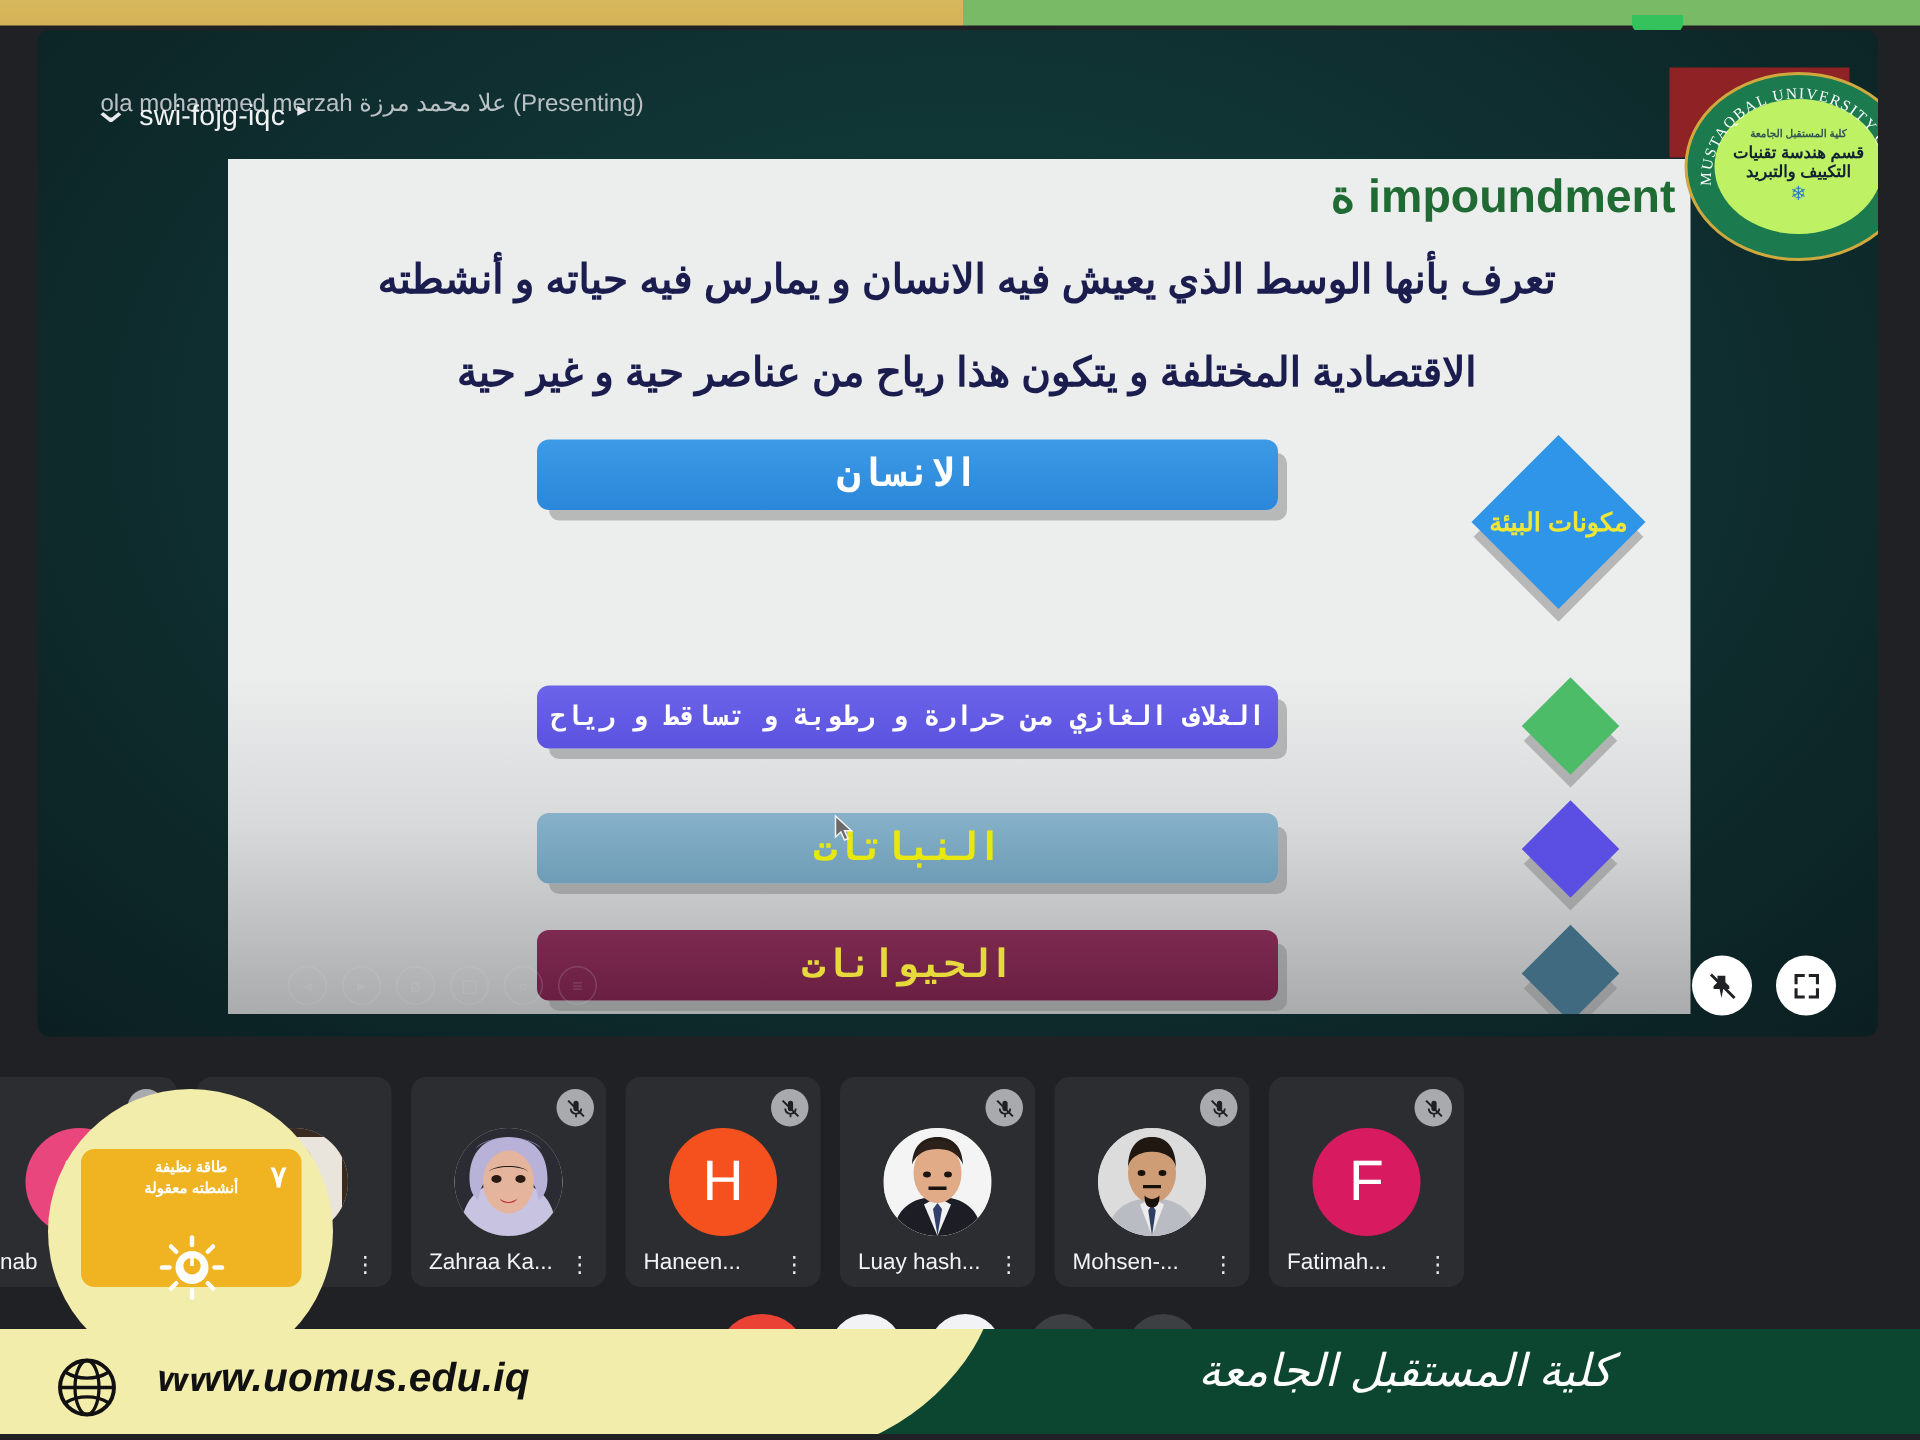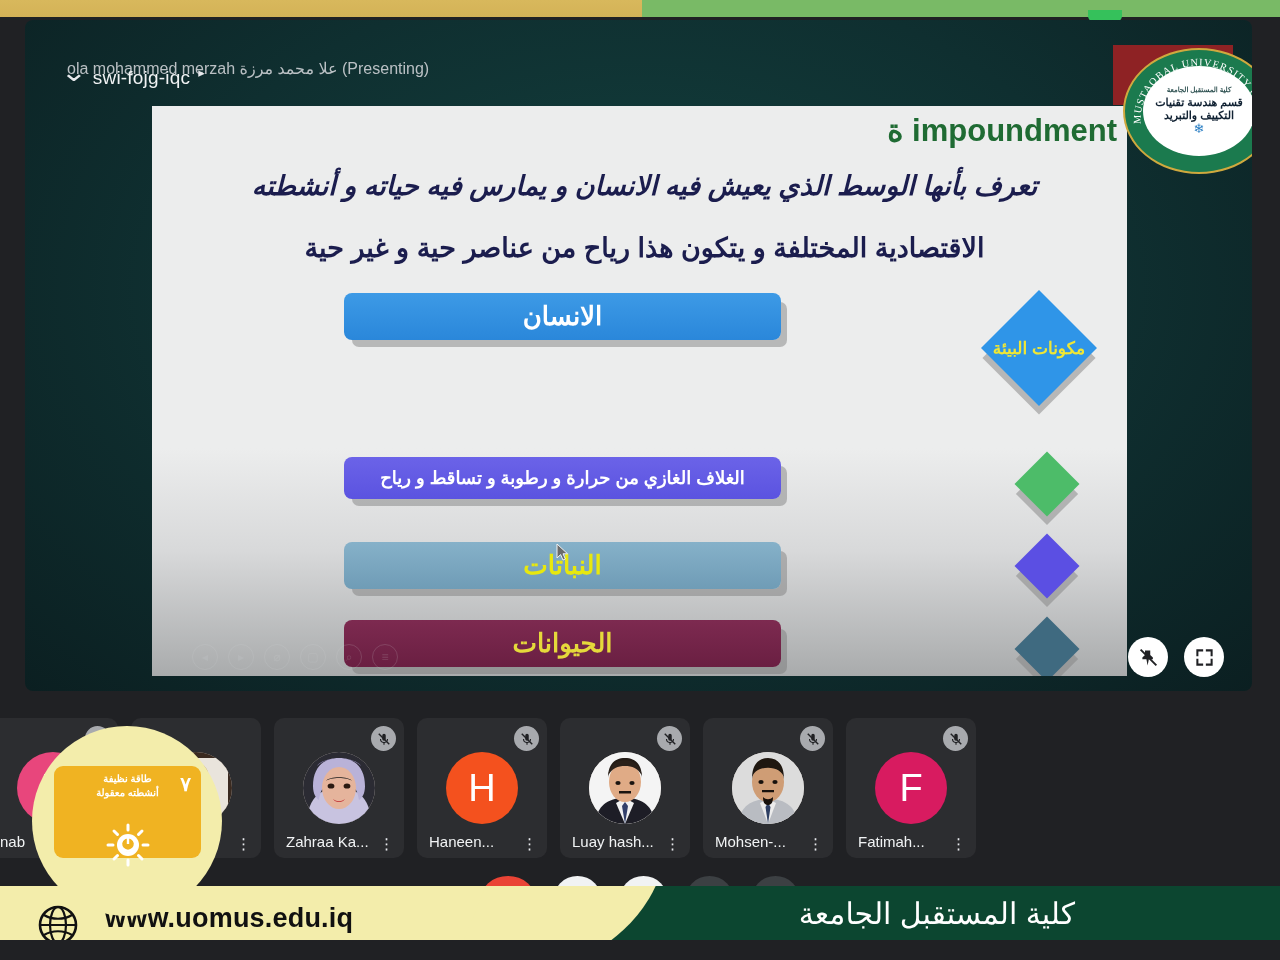--- a/index.html
+++ b/index.html
@@ -39,27 +39,27 @@
   .slide { position: absolute; left: 127px; top: 86px; width: 975px; height: 570px;
       background: linear-gradient(180deg, #eceded 0%, #eceded 60%, #d8d9da 78%, #a9abac 100%);
       overflow: hidden; }
   .slide-title { position: absolute; right: 10px; top: 6px; width: 430px; text-align: right;
       color: #1f6b33; font-size: 31px; font-weight: bold; white-space: nowrap;
       direction: rtl; }
 
   .slide-para { position: absolute; left: 30px; right: 20px; text-align: center;
       direction: rtl; color: #1b1d4e; font-weight: bold; font-size: 27px; line-height: 1.25;
       white-space: nowrap; }
-  .p1 { top: 64px; font-style: italic; }
+  .p1 { top: 64px; }
   .p2 { top: 126px; }
 
-  .bar { position: absolute; left: 192px; width: 437px; height: 47px; border-radius: 8px;
+  .bar { position: absolute; left: 206px; width: 494px; height: 47px; border-radius: 8px;
       display: flex; align-items: center; justify-content: center;
       direction: rtl; font-weight: bold; white-space: nowrap;
-      box-shadow: 7px 8px 0 -1px rgba(120,120,120,.45); }
+      box-shadow: 7px 8px 0 -1px rgba(120,120,120,.45); font-family: Liberation Mono, monospace; }
   .bar.b1 { top: 187px; background: linear-gradient(180deg,#3d9ae6,#2a87da); color: #ffffff; font-size: 26px; }
   .bar.b2 { top: 264px; background: linear-gradient(180deg,#6cc878,#55bb66); color: #131a3d; font-size: 24px; }
   .bar.b3 { top: 351px; background: linear-gradient(180deg,#6b63e8,#5b53e0); color: #ffffff; font-size: 18px; height: 42px; }
   .bar.b4 { top: 436px; background: linear-gradient(180deg,#86b1c9,#6f9cb6); color: #e8e80e; font-size: 26px; }
   .bar.b5 { top: 514px; background: linear-gradient(180deg,#7d2a50,#6a1f42); color: #e5d93b; font-size: 26px; }
 
   .dia { position: absolute; transform: rotate(45deg); box-shadow: 7px 7px 0 -1px rgba(130,130,130,.5); }
   .dia .dtext { position: absolute; inset: 0; display: flex; align-items: center; justify-content: center;
       transform: rotate(-45deg); color: #efe635; font-weight: bold; font-size: 17px;
       direction: rtl; white-space: nowrap; }
@@ -72,21 +72,21 @@
       opacity: .18; }
   .slide-ctrls .cbtn { width: 26px; height: 26px; border: 1.6px solid #cfd2d4; border-radius: 50%;
       display: flex; align-items: center; justify-content: center; color: #cfd2d4; font-size: 12px; }
 
   .cursor { position: absolute; left: 531px; top: 523px; width: 13px; height: 18px; z-index: 9; }
 
   .logo { position: absolute; left: 1088px; top: 25px; width: 172px; height: 132px; z-index: 6; }
   .logo .red-back { position: absolute; left: 0; top: 0; width: 120px; height: 60px; background: #8e2224; }
   .logo .ring { position: absolute; left: 10px; top: 3px; width: 152px; height: 126px; border-radius: 50%;
       background: #1b7a4e; border: 2px solid #cfa93e; display: flex; align-items: center; justify-content: center; }
-  .logo .inner { width: 112px; height: 90px; border-radius: 50%; background: #ffffff;
+  .logo .inner { width: 112px; height: 90px; border-radius: 50%; background: #bef264;
       display: flex; flex-direction: column; align-items: center; justify-content: center; }
   .logo .outer-text { position: absolute; inset: 0; }
   .snow { color: #2b7fc4; font-size: 13px; }
   .logo-ar { color: #123; font-size: 9px; direction: rtl; text-align: center; line-height: 1.15; font-weight: bold; }
 
   .stage-tools { position: absolute; right: 28px; bottom: 14px; display: flex; gap: 16px; z-index: 7; }
   .stage-tools .rbtn { width: 40px; height: 40px; border-radius: 50%; background: #ffffff;
       display: flex; align-items: center; justify-content: center; }
 
   
@@ -107,21 +107,21 @@
       background: rgba(190,193,196,.85); display: flex; align-items: center; justify-content: center; }
 
   
   .controls { position: absolute; left: 0; top: 876px; width: 1280px; height: 42px;
       display: flex; align-items: flex-start; justify-content: center; gap: 17px; }
   .ctrl { width: 49px; height: 49px; border-radius: 50%; background: #f1f3f4; }
   .ctrl.danger { width: 56px; background: #ea4335; }
   .ctrl.dark { background: #3c4043; }
 
   
-  .banner { position: absolute; left: 0; top: 886px; width: 1280px; height: 54px; overflow: hidden; }
+  .banner { position: absolute; left: 0; top: 886px; width: 1280px; height: 70px; overflow: hidden; font-style: italic; }
   .banner .green-bg { position: absolute; inset: 0; background: #0c4630; }
   .banner .cream { position: absolute; left: -40px; top: 0; width: 640px; height: 74px;
       background: #f3edab; border-radius: 0 0 160px 0 / 0 0 74px 0; }
   .banner .cream-curve { position: absolute; left: 470px; top: -4px; width: 170px; height: 86px;
       background: #f3edab; border-radius: 0 0 150px 0; transform: skewX(-22deg); }
   .banner .url { position: absolute; left: 105px; top: 17px; color: #111; font-size: 27px; font-weight: bold;
       letter-spacing: .2px; }
   .banner .globe { position: absolute; left: 37px; top: 18px; width: 42px; height: 42px; }
   .banner .ar-name { position: absolute; right: 205px; top: 10px; color: #ffffff; font-size: 30px;
       direction: rtl; white-space: nowrap; }

